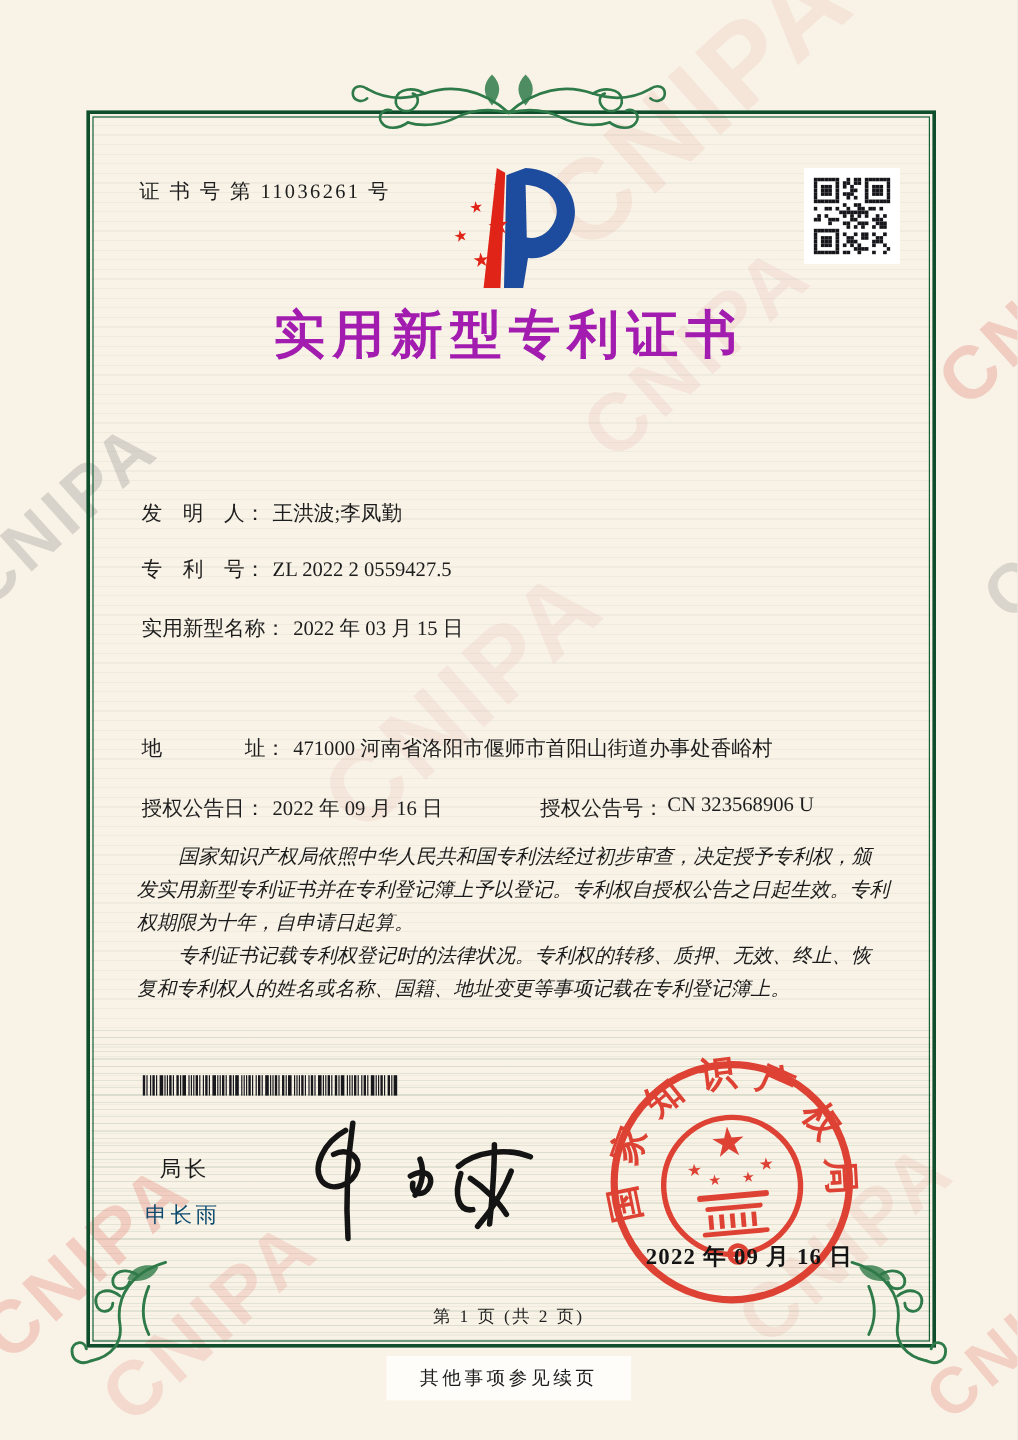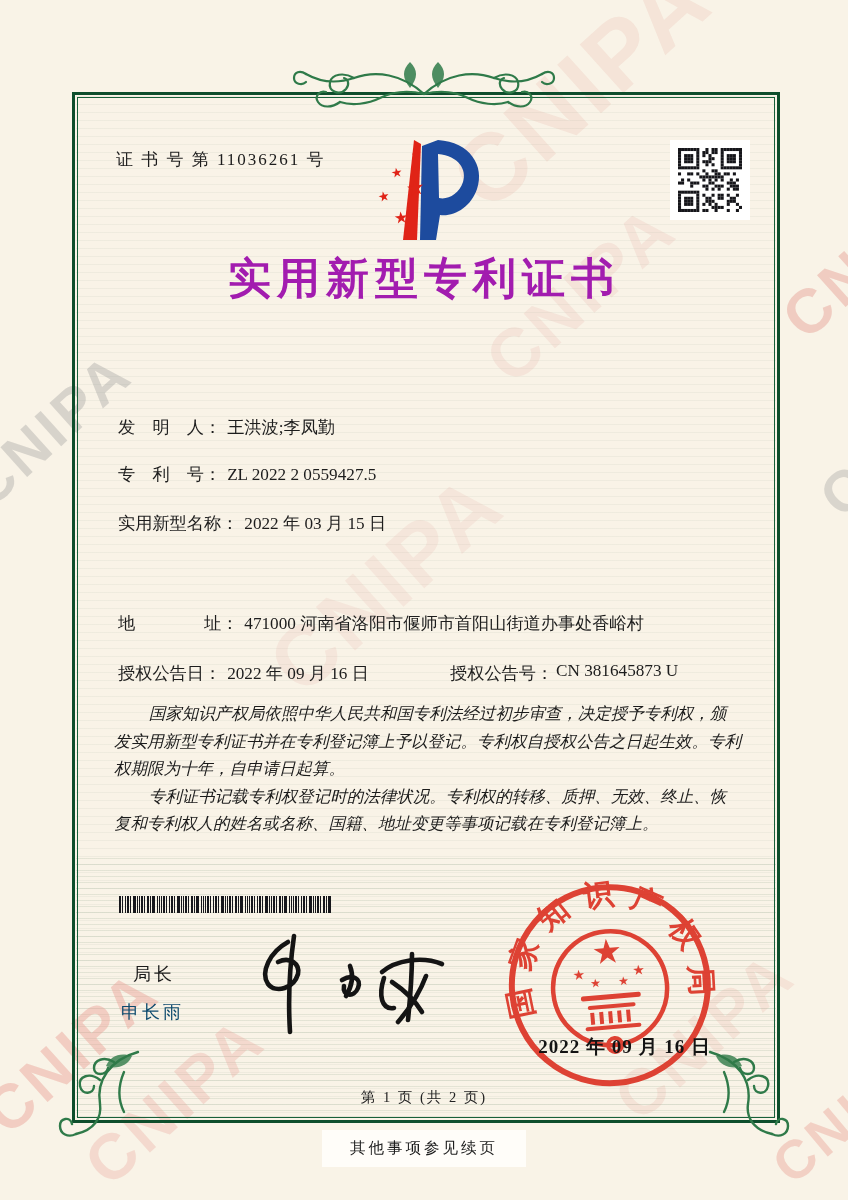--- a/index.html
+++ b/index.html
@@ -363,21 +363,21 @@
       <span class="lab">专　利　号：</span><span class="val">ZL 2022 2 0559427.5</span>
     </div>
     <div class="frow" style="top:511px">
       <span class="lab">实用新型名称：</span><span class="val">2022 年 03 月 15 日</span>
     </div>
     <div class="frow" style="top:611px">
       <span class="lab">地　　　　址：</span><span class="val">471000  河南省洛阳市偃师市首阳山街道办事处香峪村</span>
     </div>
     <div class="frow" style="top:661px">
       <span class="lab">授权公告日：</span><span class="val">2022 年 09 月 16 日</span>
-      <span class="lab2">授权公告号：</span><span class="val2">CN 381645873 U</span>
+      <span class="lab2">授权公告号：</span><span class="val2">CN 323568906 U</span>
     </div>
 
     <div class="paras">
       <p>国家知识产权局依照中华人民共和国专利法经过初步审查，决定授予专利权，颁发实用新型专利证书并在专利登记簿上予以登记。专利权自授权公告之日起生效。专利权期限为十年，自申请日起算。</p>
       <p>专利证书记载专利权登记时的法律状况。专利权的转移、质押、无效、终止、恢复和专利权人的姓名或名称、国籍、地址变更等事项记载在专利登记簿上。</p>
     </div>
 
     <div class="barcode"><i style="width:2px;margin-right:1px"></i><i style="width:1px;margin-right:2px"></i><i style="width:1px;margin-right:1px"></i><i style="width:2px;margin-right:1px"></i><i style="width:1px;margin-right:2px"></i><i style="width:3px;margin-right:1px"></i><i style="width:1px;margin-right:1px"></i><i style="width:1px;margin-right:1px"></i><i style="width:2px;margin-right:1px"></i><i style="width:1px;margin-right:2px"></i><i style="width:2px;margin-right:1px"></i><i style="width:1px;margin-right:1px"></i><i style="width:3px;margin-right:2px"></i><i style="width:1px;margin-right:1px"></i><i style="width:1px;margin-right:1px"></i><i style="width:1px;margin-right:1px"></i><i style="width:2px;margin-right:1px"></i><i style="width:1px;margin-right:2px"></i><i style="width:1px;margin-right:1px"></i><i style="width:2px;margin-right:1px"></i><i style="width:1px;margin-right:2px"></i><i style="width:3px;margin-right:1px"></i><i style="width:1px;margin-right:1px"></i><i style="width:1px;margin-right:1px"></i><i style="width:2px;margin-right:1px"></i><i style="width:1px;margin-right:2px"></i><i style="width:2px;margin-right:1px"></i><i style="width:1px;margin-right:1px"></i><i style="width:3px;margin-right:2px"></i><i style="width:1px;margin-right:1px"></i><i style="width:1px;margin-right:1px"></i><i style="width:1px;margin-right:1px"></i><i style="width:2px;margin-right:1px"></i><i style="width:1px;margin-right:2px"></i><i style="width:1px;margin-right:1px"></i><i style="width:2px;margin-right:1px"></i><i style="width:1px;margin-right:2px"></i><i style="width:3px;margin-right:1px"></i><i style="width:1px;margin-right:1px"></i><i style="width:1px;margin-right:1px"></i><i style="width:2px;margin-right:1px"></i><i style="width:1px;margin-right:2px"></i><i style="width:2px;margin-right:1px"></i><i style="width:1px;margin-right:1px"></i><i style="width:3px;margin-right:2px"></i><i style="width:1px;margin-right:1px"></i><i style="width:1px;margin-right:1px"></i><i style="width:1px;margin-right:1px"></i><i style="width:2px;margin-right:1px"></i><i style="width:1px;margin-right:2px"></i><i style="width:1px;margin-right:1px"></i><i style="width:2px;margin-right:1px"></i><i style="width:1px;margin-right:2px"></i><i style="width:3px;margin-right:1px"></i><i style="width:1px;margin-right:1px"></i><i style="width:1px;margin-right:1px"></i><i style="width:2px;margin-right:1px"></i><i style="width:1px;margin-right:2px"></i><i style="width:2px;margin-right:1px"></i><i style="width:1px;margin-right:1px"></i><i style="width:3px;margin-right:2px"></i><i style="width:1px;margin-right:1px"></i><i style="width:1px;margin-right:1px"></i><i style="width:1px;margin-right:1px"></i><i style="width:2px;margin-right:1px"></i><i style="width:1px;margin-right:2px"></i><i style="width:1px;margin-right:1px"></i><i style="width:2px;margin-right:1px"></i><i style="width:1px;margin-right:2px"></i><i style="width:3px;margin-right:1px"></i><i style="width:1px;margin-right:1px"></i><i style="width:1px;margin-right:1px"></i><i style="width:2px;margin-right:1px"></i><i style="width:1px;margin-right:2px"></i><i style="width:2px;margin-right:1px"></i><i style="width:1px;margin-right:1px"></i><i style="width:3px;margin-right:2px"></i></div>
 
     <div class="signer-title">局长</div>

